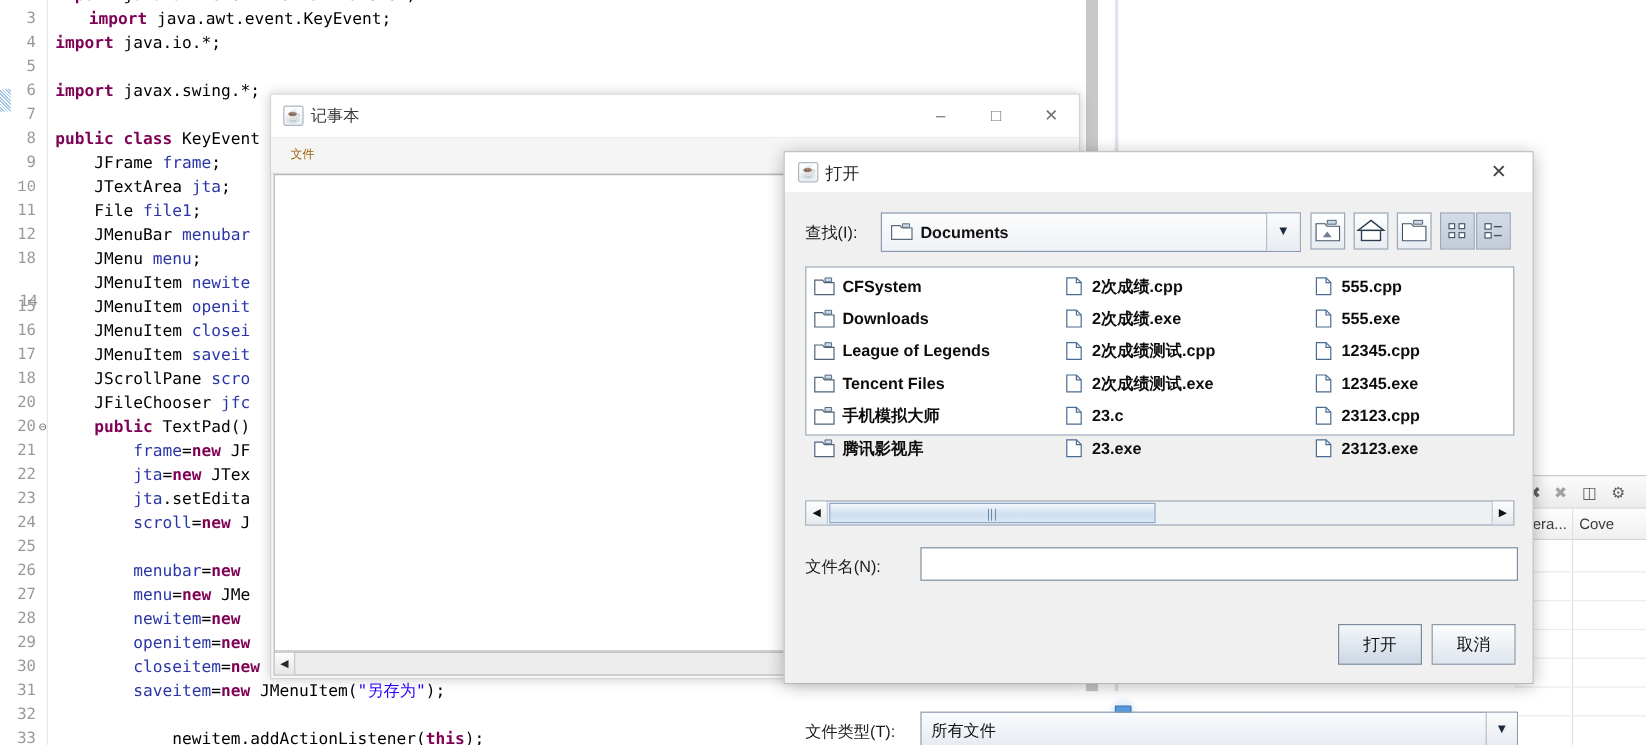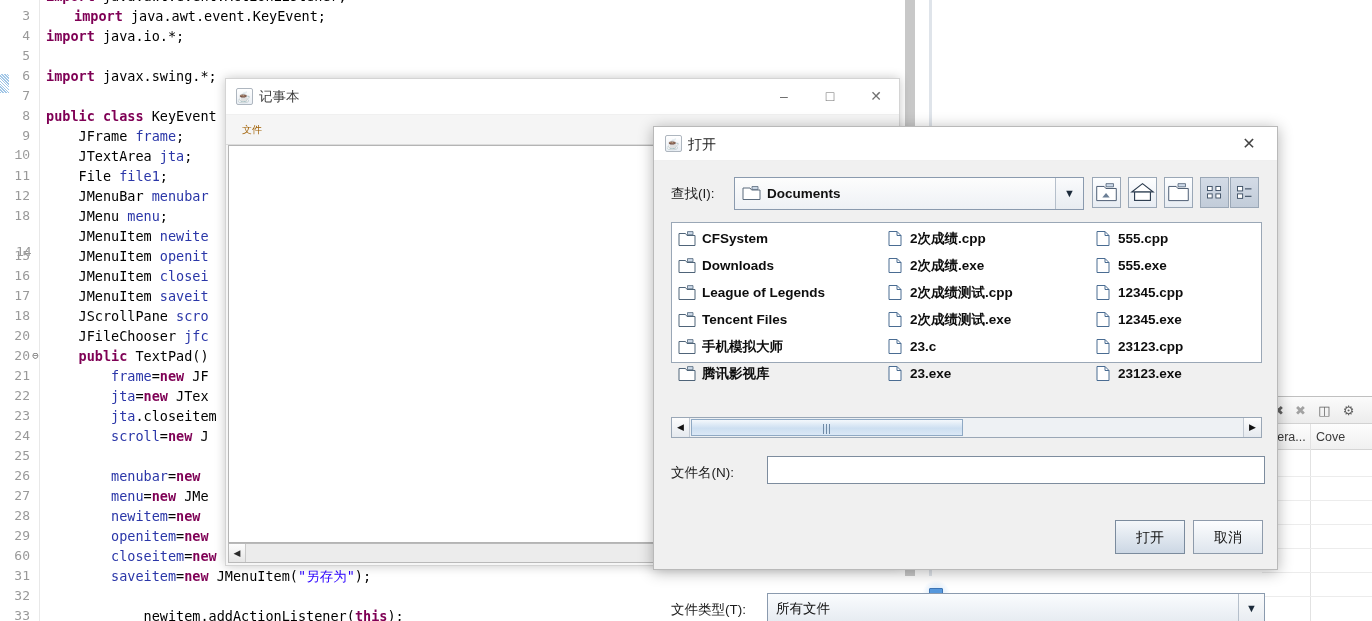--- a/index.html
+++ b/index.html
@@ -304,28 +304,28 @@
       <div class="code-line" style="top: 206px;"><span class="ln" style="top: 0px;">18</span><span class="codetext" style="top: 0px;"><span>    JMenu </span><span class="typ">menu</span><span>;</span></span></div>
       <div class="code-line" style="top: 226px;"><span class="ln" style="top: 16px; padding-left: 16px;">14</span><span class="codetext" style="top: 0px;"><span>    JMenuItem </span><span class="typ">newite</span></span></div>
       <div class="code-line" style="top: 246px;"><span class="ln" style="top: 0px;">15</span><span class="codetext" style="top: 0px;"><span>    JMenuItem </span><span class="typ">openit</span></span></div>
       <div class="code-line" style="top: 266px;"><span class="ln" style="top: 0px;">16</span><span class="codetext" style="top: 0px;"><span>    JMenuItem </span><span class="typ">closei</span></span></div>
       <div class="code-line" style="top: 286px;"><span class="ln" style="top: 0px;">17</span><span class="codetext" style="top: 0px;"><span>    JMenuItem </span><span class="typ">saveit</span></span></div>
       <div class="code-line" style="top: 306px;"><span class="ln" style="top: 0px;">18</span><span class="codetext" style="top: 0px;"><span>    JScrollPane </span><span class="typ">scro</span></span></div>
       <div class="code-line" style="top: 326px;"><span class="ln" style="top: 0px;">20</span><span class="codetext" style="top: 0px;"><span>    JFileChooser </span><span class="typ">jfc</span></span></div>
       <div class="code-line" style="top: 346px;"><span class="ln" style="top: 0px;">20</span><span class="fold" style="top: 0px;">⊖</span><span class="codetext" style="top: 0px;"><span class="kw">    public </span><span>TextPad()</span></span></div>
       <div class="code-line" style="top: 366px;"><span class="ln" style="top: 0px;">21</span><span class="codetext" style="top: 0px;"><span>        </span><span class="typ">frame</span><span>=</span><span class="kw">new </span><span>JF</span></span></div>
       <div class="code-line" style="top: 386px;"><span class="ln" style="top: 0px;">22</span><span class="codetext" style="top: 0px;"><span>        </span><span class="typ">jta</span><span>=</span><span class="kw">new </span><span>JTex</span></span></div>
-      <div class="code-line" style="top: 406px;"><span class="ln" style="top: 0px;">23</span><span class="codetext" style="top: 0px;"><span>        </span><span class="typ">jta</span><span>.closeitem</span></span></div>
+      <div class="code-line" style="top: 406px;"><span class="ln" style="top: 0px;">23</span><span class="codetext" style="top: 0px;"><span>        </span><span class="typ">jta</span><span>.setEdita</span></span></div>
       <div class="code-line" style="top: 426px;"><span class="ln" style="top: 0px;">24</span><span class="codetext" style="top: 0px;"><span>        </span><span class="typ">scroll</span><span>=</span><span class="kw">new </span><span>J</span></span></div>
       <div class="code-line" style="top: 446px;"><span class="ln" style="top: 0px;">25</span><span class="codetext" style="top: 0px;"></span></div>
       <div class="code-line" style="top: 466px;"><span class="ln" style="top: 0px;">26</span><span class="codetext" style="top: 0px;"><span>        </span><span class="typ">menubar</span><span>=</span><span class="kw">new </span></span></div>
       <div class="code-line" style="top: 486px;"><span class="ln" style="top: 0px;">27</span><span class="codetext" style="top: 0px;"><span>        </span><span class="typ">menu</span><span>=</span><span class="kw">new </span><span>JMe</span></span></div>
       <div class="code-line" style="top: 506px;"><span class="ln" style="top: 0px;">28</span><span class="codetext" style="top: 0px;"><span>        </span><span class="typ">newitem</span><span>=</span><span class="kw">new </span></span></div>
       <div class="code-line" style="top: 526px;"><span class="ln" style="top: 0px;">29</span><span class="codetext" style="top: 0px;"><span>        </span><span class="typ">openitem</span><span>=</span><span class="kw">new</span></span></div>
-      <div class="code-line" style="top: 546px;"><span class="ln" style="top: 0px;">60</span><span class="codetext" style="top: 0px;"><span>        </span><span class="typ">closeitem</span><span>=</span><span class="kw">new</span><span> JMenuItem(</span><span class="str">"关闭"</span><span>);</span></span></div>
+      <div class="code-line" style="top: 546px;"><span class="ln" style="top: 0px;">30</span><span class="codetext" style="top: 0px;"><span>        </span><span class="typ">closeitem</span><span>=</span><span class="kw">new</span><span> JMenuItem(</span><span class="str">"关闭"</span><span>);</span></span></div>
       <div class="code-line" style="top: 566px;"><span class="ln" style="top: 0px;">31</span><span class="codetext" style="top: 0px;"><span>        </span><span class="typ">saveitem</span><span>=</span><span class="kw">new </span><span>JMenuItem(</span><span class="str">"另存为"</span><span>);</span></span></div>
       <div class="code-line" style="top: 586px;"><span class="ln" style="top: 0px;">32</span><span class="codetext" style="top: 0px;"></span></div>
       <div class="code-line" style="top: 606px;"><span class="ln" style="top: 0px;">33</span><span class="codetext" style="top: 0px;"><span>            newitem</span><span>.addActionListener(</span><span class="kw">this</span><span>);</span></span></div>
     </div>
 
   <div id="minimap-glow"></div>
   <div id="minimap-marker"></div>
 </div>
 
 <div id="coverage-view">

